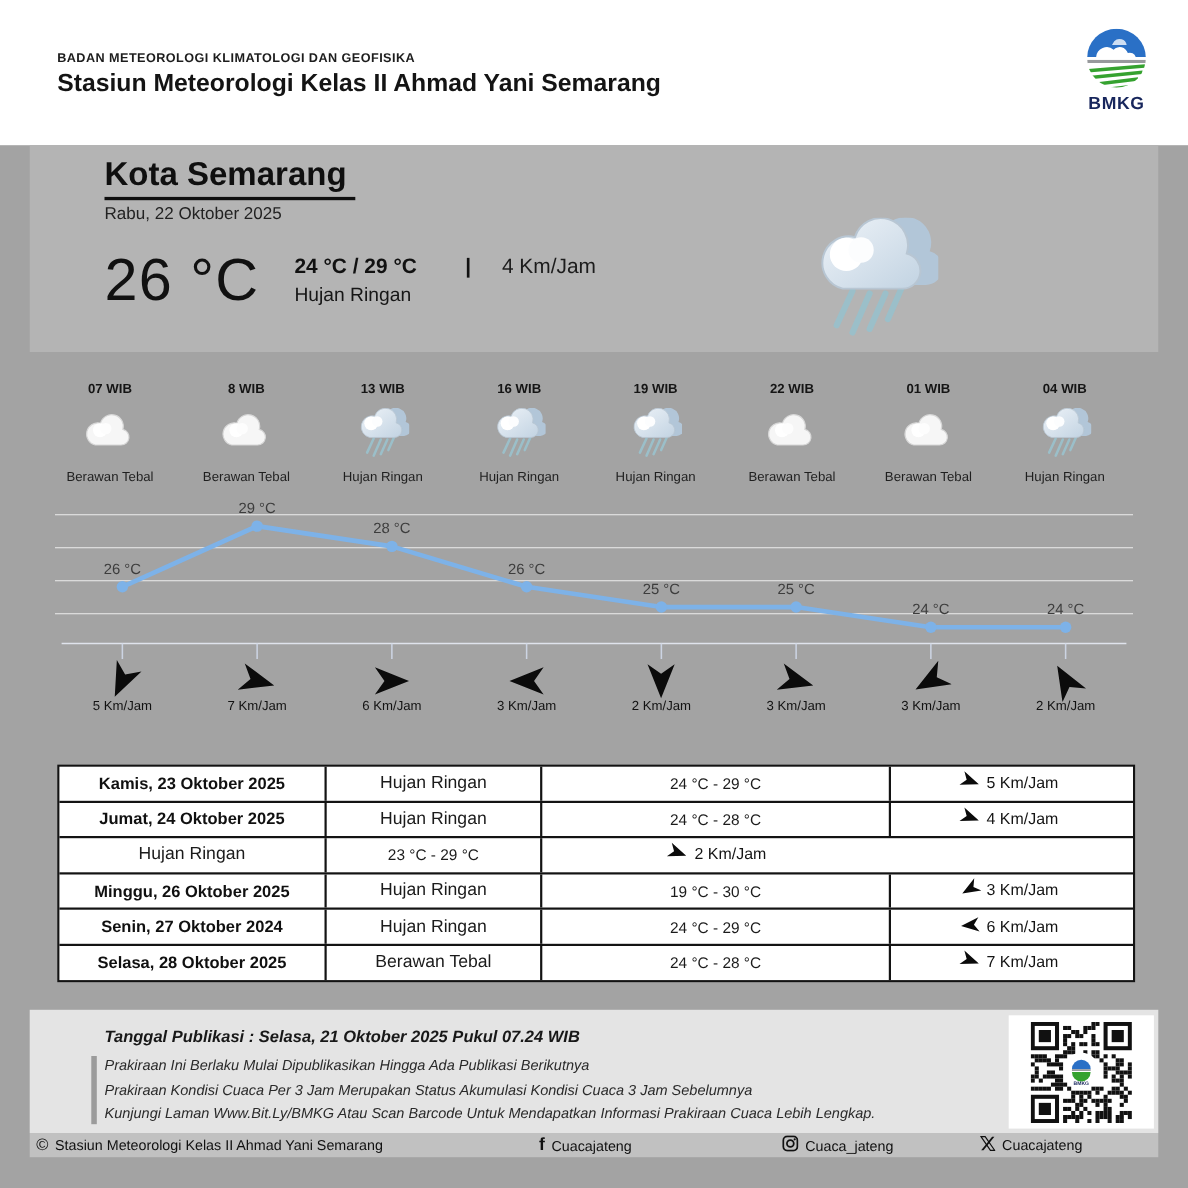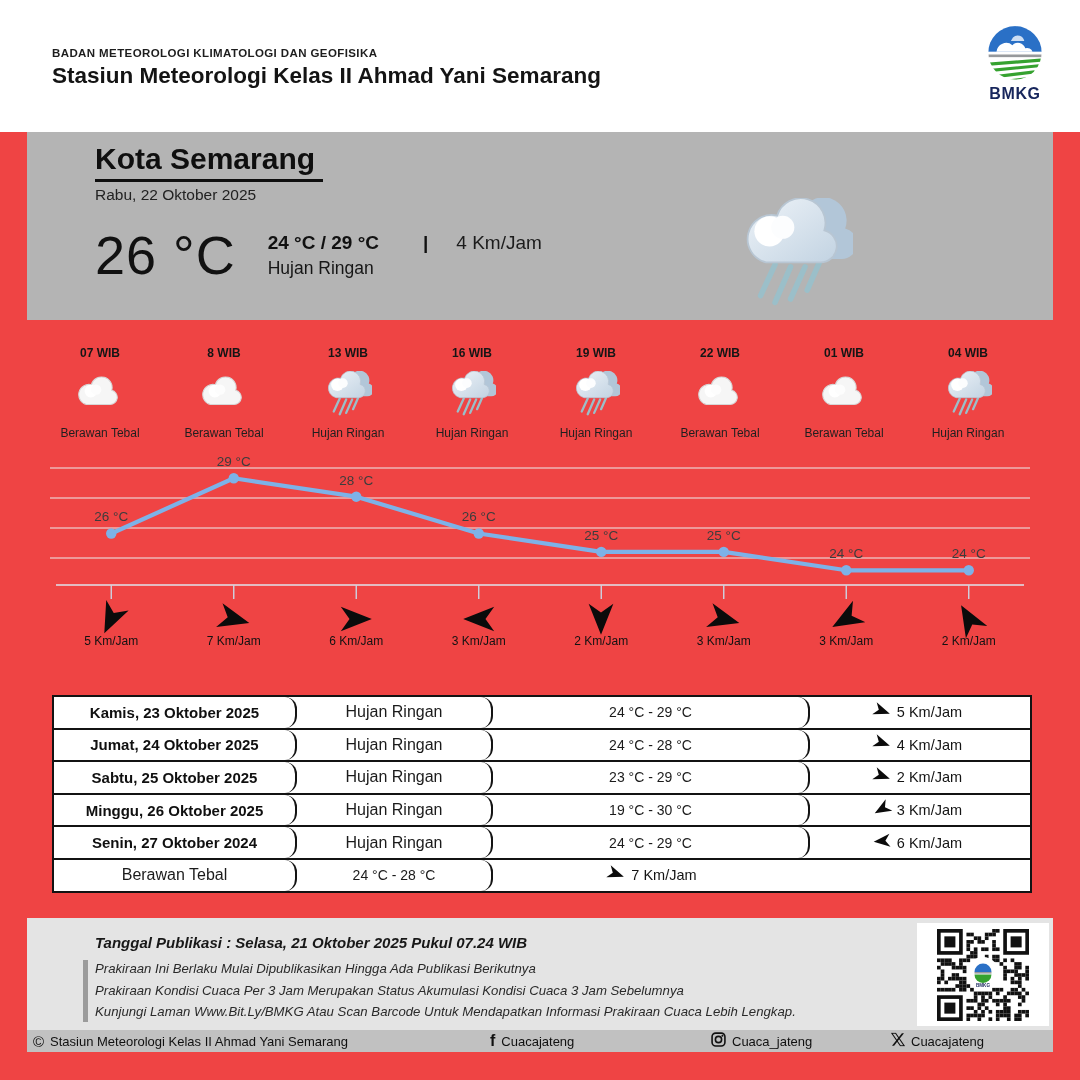--- a/index.html
+++ b/index.html
@@ -1,16 +1,16 @@
 <!DOCTYPE html>
 <html><head>
 <meta charset="utf-8">
 <style>
   html,body{margin:0;padding:0;background:#fff;}
-  .page{position:relative;width:1080px;height:1080px;background:#ef4444;
+  .page{position:relative;width:1080px;height:1080px;background:#a3a3a3;
         font-family:"Liberation Sans",sans-serif;color:#1a1a1a;overflow:hidden;}
 
   
   .header{position:absolute;top:0;left:0;right:0;height:132px;background:#fff;}
   .agency{position:absolute;left:52px;top:47px;font-size:11.5px;font-weight:700;letter-spacing:.4px;color:#1d1d1d;}
   .station{position:absolute;left:52px;top:63px;font-size:22.5px;font-weight:700;color:#141414;}
   .bmkg{position:absolute;right:26px;top:24px;width:78px;text-align:center;}
   .bmkg-label{font-size:16px;font-weight:800;color:#17265c;letter-spacing:.6px;margin-top:-3px;}
 
   
@@ -39,21 +39,21 @@
 
   
   .windrow{position:absolute;left:50px;right:50px;top:600px;display:grid;grid-template-columns:repeat(8,1fr);text-align:center;}
   .wcell svg{display:block;margin:0 auto;}
   .wlabel{font-size:12px;color:#121212;margin-top:-4px;}
 
   
   .daily{position:absolute;left:52px;top:695px;width:976px;border:2px solid #131313;background:#fff;}
   .trow{display:grid;grid-template-columns:243px 196px 317px 214px;height:30.6px;border-bottom:2px solid #131313;}
   .trow:last-child{border-bottom:none;}
-  .tcell{display:flex;align-items:center;justify-content:center;border-right:2px solid #131313;border-radius:12px;}
+  .tcell{display:flex;align-items:center;justify-content:center;border-right:2px solid #131313;}
   .tcell:last-child{border-right:none;}
   .t-date{font-weight:700;font-size:15px;color:#101010;}
   .t-cond{font-size:16px;color:#1b1b1b;}
   .t-temp{font-size:14px;color:#1b1b1b;}
   .t-wind{font-size:14.5px;color:#141414;gap:5px;}
 
   
   .footer{position:absolute;left:27px;right:27px;top:918px;height:112px;background:#e4e4e4;}
   .pub{position:absolute;left:68px;top:16px;font-style:italic;font-weight:700;font-size:15px;color:#181818;}
   .note-bar{position:absolute;left:56px;top:42px;width:5px;height:62px;background:#9b9b9b;}
@@ -379,21 +379,20 @@
       <div class="tcell t-cond">Hujan Ringan</div>
       <div class="tcell t-temp">24 °C - 28 °C</div>
       <div class="tcell t-wind">
         <span><svg width="20" height="20" viewBox="0 0 24 24">
     <path d="M12 2 L19.8 21.6 L12 16.1 L4.2 21.6 Z" fill="#0b0b0b" transform="rotate(110 12 12)"></path>
             </svg></span>
         <span>4 Km/Jam</span>
       </div>
     </div>
       <div class="trow">
-      <div class="tcell t-date">Sabtu, 25 Oktober 2025</div>
       <div class="tcell t-cond">Hujan Ringan</div>
       <div class="tcell t-temp">23 °C - 29 °C</div>
       <div class="tcell t-wind">
         <span><svg width="20" height="20" viewBox="0 0 24 24">
     <path d="M12 2 L19.8 21.6 L12 16.1 L4.2 21.6 Z" fill="#0b0b0b" transform="rotate(110 12 12)"></path>
             </svg></span>
         <span>2 Km/Jam</span>
       </div>
     </div>
       <div class="trow">
@@ -412,20 +411,21 @@
       <div class="tcell t-cond">Hujan Ringan</div>
       <div class="tcell t-temp">24 °C - 29 °C</div>
       <div class="tcell t-wind">
         <span><svg width="20" height="20" viewBox="0 0 24 24">
     <path d="M12 2 L19.8 21.6 L12 16.1 L4.2 21.6 Z" fill="#0b0b0b" transform="rotate(265 12 12)"></path>
             </svg></span>
         <span>6 Km/Jam</span>
       </div>
     </div>
       <div class="trow">
+      <div class="tcell t-date">Selasa, 28 Oktober 2025</div>
       <div class="tcell t-cond">Berawan Tebal</div>
       <div class="tcell t-temp">24 °C - 28 °C</div>
       <div class="tcell t-wind">
         <span><svg width="20" height="20" viewBox="0 0 24 24">
     <path d="M12 2 L19.8 21.6 L12 16.1 L4.2 21.6 Z" fill="#0b0b0b" transform="rotate(110 12 12)"></path>
             </svg></span>
         <span>7 Km/Jam</span>
       </div>
     </div>
     </div>

